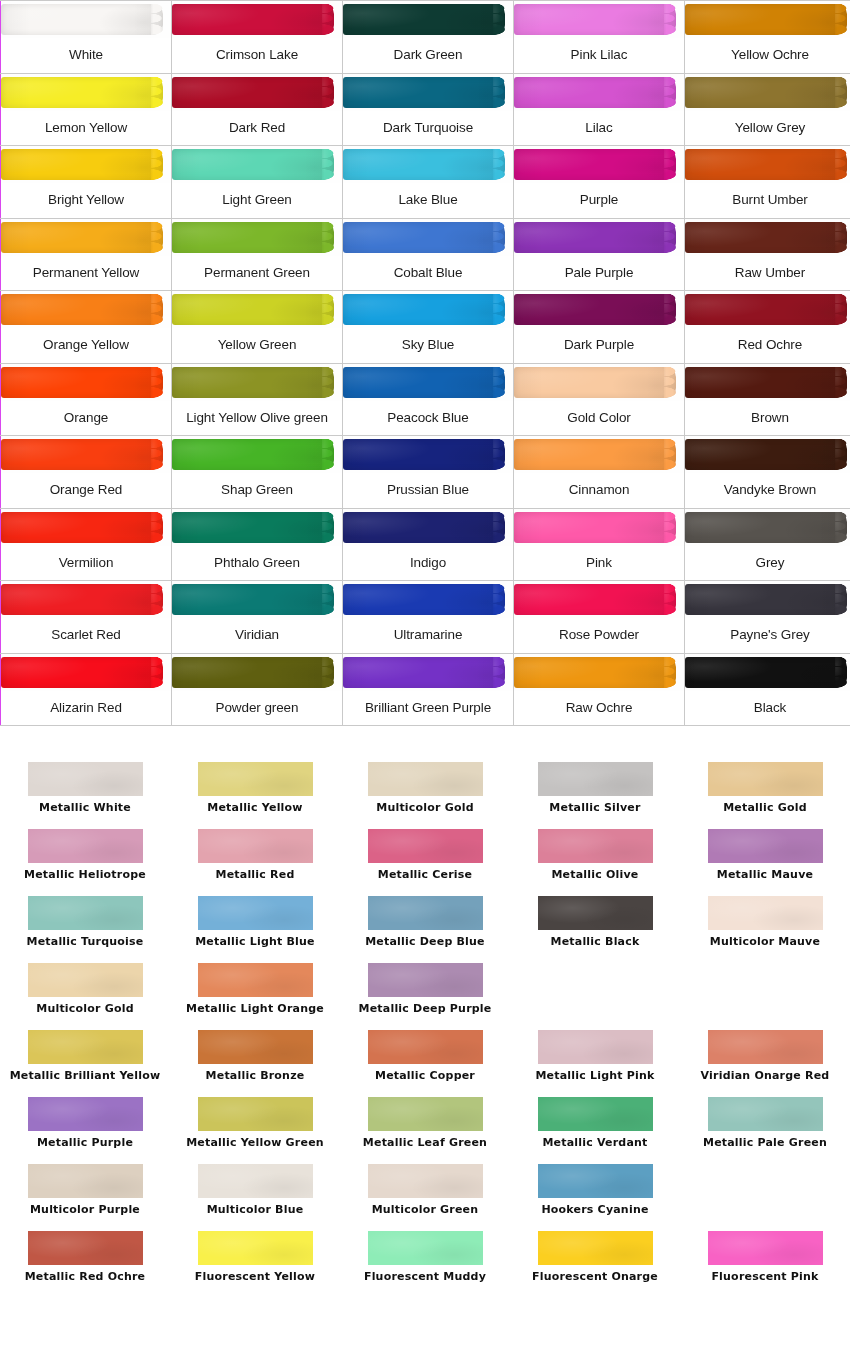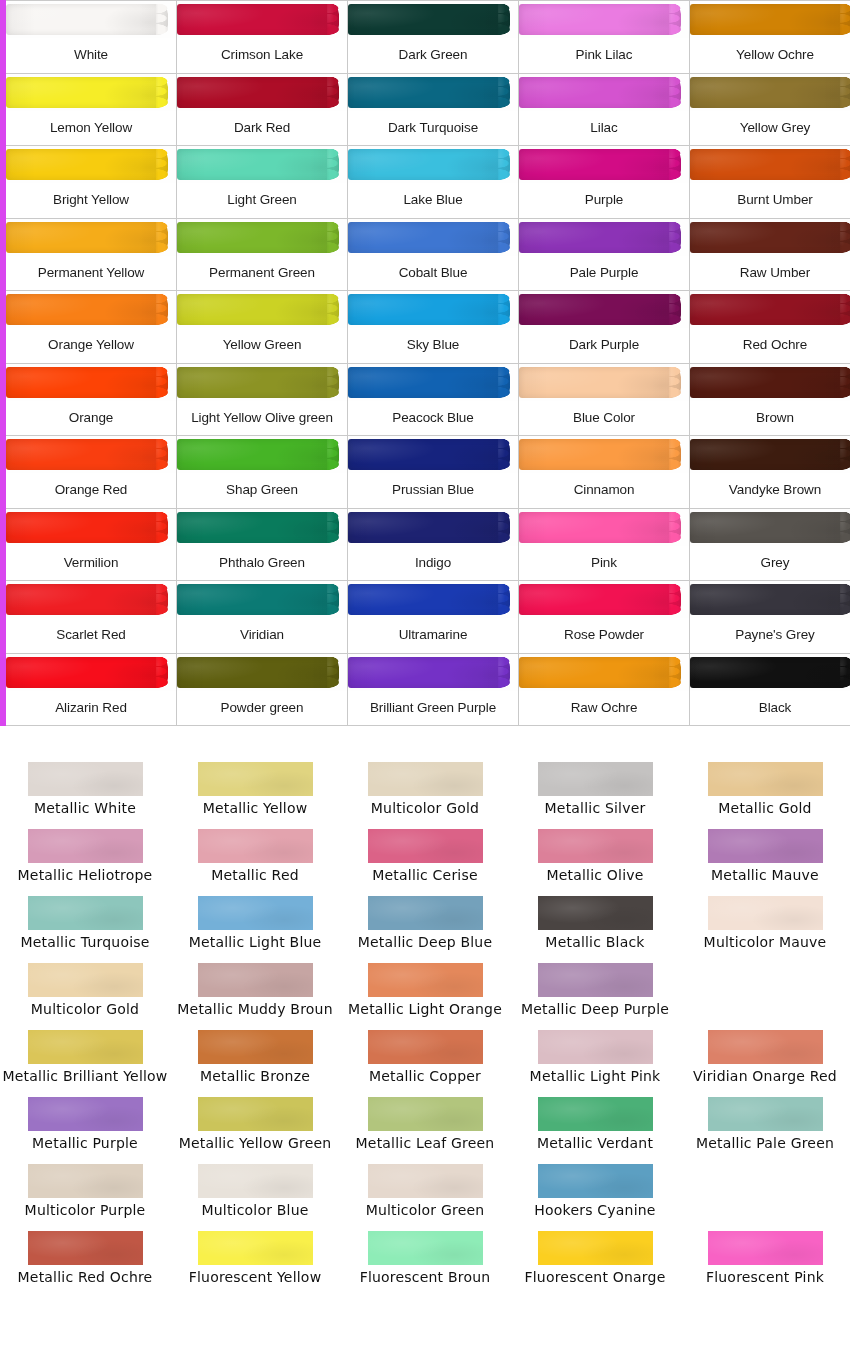--- a/index.html
+++ b/index.html
@@ -24,21 +24,21 @@
     table-layout: fixed;
   }
   #swatch-table td {
     width: 170px;
     padding: 0;
     vertical-align: top;
     border-right: 1px solid #c9c9c9;
     border-bottom: 1px solid #c9c9c9;
     background: #fff;
   }
-  #swatch-table td:first-child { border-left: 6px solid #d946ef; }
+  #swatch-table td:first-child { border-left: 1px solid #d946ef; }
   #swatch-table tr:first-child td { border-top: 1px solid #c9c9c9; }
 
   .paint-cell { position: relative; height: 71.5px; }
 
   .stroke-area {
     position: relative;
     height: 37px;
     overflow: hidden;
     background: #fefefe;
   }
@@ -104,22 +104,22 @@
     height: 34px;
     background-color: #ddd;
     background-image:
       radial-gradient(ellipse 55% 60% at 30% 35%, rgba(255,255,255,0.13), rgba(255,255,255,0) 75%),
       radial-gradient(ellipse 50% 60% at 75% 70%, rgba(0,0,0,0.05), rgba(0,0,0,0) 75%);
     align-self: center;
   }
   .metallic-label {
     margin-top: 5px;
     font-family: "DejaVu Sans", sans-serif;
-    font-size: 14px;
-    font-weight: normal;
+    font-size: 11px;
+    font-weight: bold;
     color: #111111;
     letter-spacing: 0.2px;
     white-space: nowrap;
     text-align: center;
     line-height: 14px;
   }
 </style>
 </head>
 <body>
 
@@ -358,21 +358,21 @@
               <div class="stroke" style="background-color: rgb(18, 98, 176);"></div>
             </div>
             <div class="paint-label">Peacock Blue</div>
           </div>
         </td>
         <td>
           <div class="paint-cell">
             <div class="stroke-area">
               <div class="stroke" style="background-color: rgb(248, 202, 162);"></div>
             </div>
-            <div class="paint-label">Blue Color</div>
+            <div class="paint-label">Gold Color</div>
           </div>
         </td>
         <td>
           <div class="paint-cell">
             <div class="stroke-area">
               <div class="stroke" style="background-color: rgb(83, 26, 16);"></div>
             </div>
             <div class="paint-label">Brown</div>
           </div>
         </td>
@@ -614,24 +614,20 @@
         <div class="metallic-swatch" style="background-color: rgb(243, 225, 213);"></div>
         <div class="metallic-label">Multicolor Mauve</div>
       </div>
     </div>
     <div class="metallic-row">
       <div class="metallic-cell">
         <div class="metallic-swatch" style="background-color: rgb(236, 213, 171);"></div>
         <div class="metallic-label">Multicolor Gold</div>
       </div>
       <div class="metallic-cell">
-        <div class="metallic-swatch" style="background-color: rgb(198, 165, 163);"></div>
-        <div class="metallic-label">Metallic Muddy Broun</div>
-      </div>
-      <div class="metallic-cell">
         <div class="metallic-swatch" style="background-color: rgb(228, 136, 91);"></div>
         <div class="metallic-label">Metallic Light Orange</div>
       </div>
       <div class="metallic-cell">
         <div class="metallic-swatch" style="background-color: rgb(172, 139, 177);"></div>
         <div class="metallic-label">Metallic Deep Purple</div>
       </div>
     </div>
     <div class="metallic-row">
       <div class="metallic-cell">
@@ -699,21 +695,21 @@
       <div class="metallic-cell">
         <div class="metallic-swatch" style="background-color: rgb(192, 87, 69);"></div>
         <div class="metallic-label">Metallic Red Ochre</div>
       </div>
       <div class="metallic-cell">
         <div class="metallic-swatch" style="background-color: rgb(249, 240, 74);"></div>
         <div class="metallic-label">Fluorescent Yellow</div>
       </div>
       <div class="metallic-cell">
         <div class="metallic-swatch" style="background-color: rgb(142, 236, 183);"></div>
-        <div class="metallic-label">Fluorescent Broun</div>
+        <div class="metallic-label">Fluorescent Muddy</div>
       </div>
       <div class="metallic-cell">
         <div class="metallic-swatch" style="background-color: rgb(251, 207, 32);"></div>
         <div class="metallic-label">Fluorescent Onarge</div>
       </div>
       <div class="metallic-cell">
         <div class="metallic-swatch" style="background-color: rgb(248, 98, 196);"></div>
         <div class="metallic-label">Fluorescent Pink</div>
       </div>
     </div>

